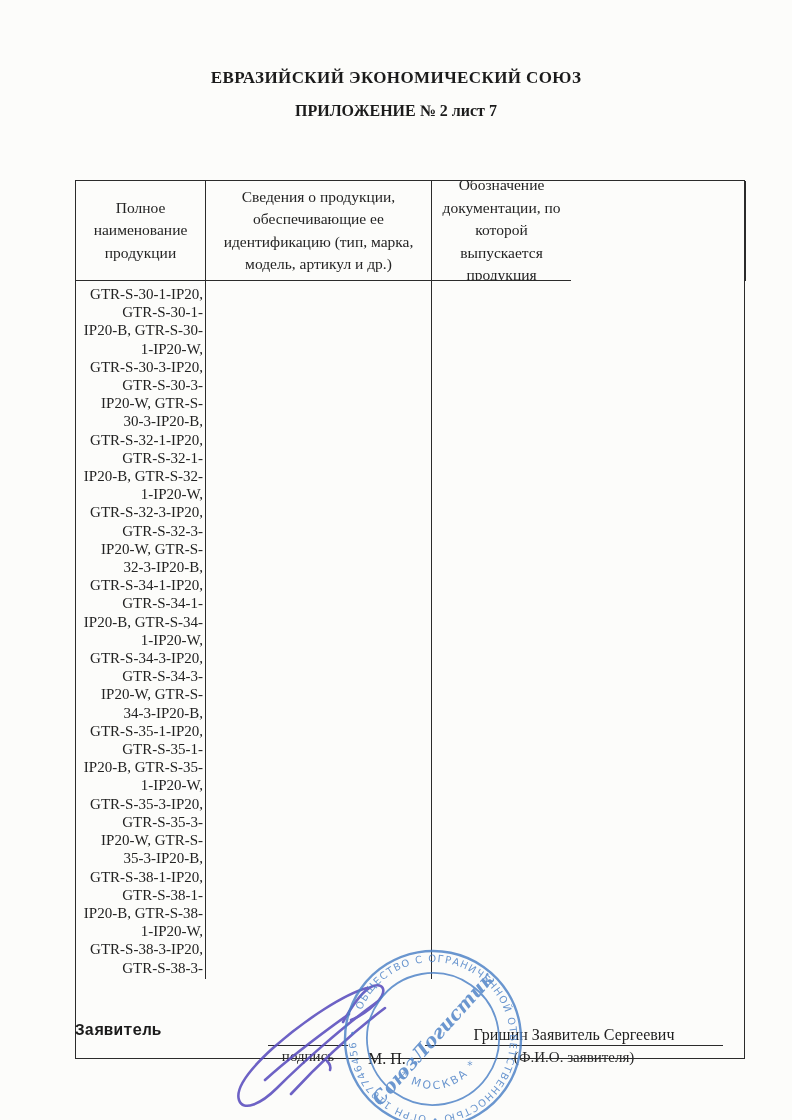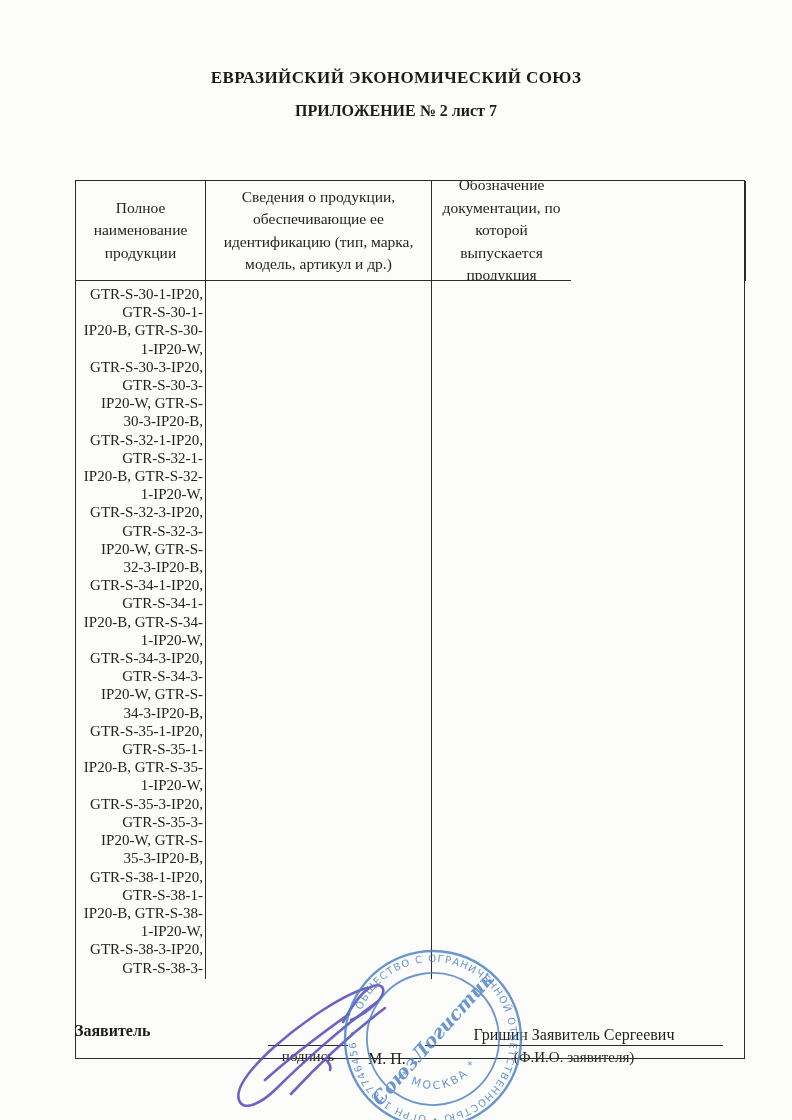--- a/index.html
+++ b/index.html
@@ -39,21 +39,21 @@
     display:flex;align-items:center;justify-content:center;text-align:center;
     font-size:15.5px;line-height:22.5px;padding:4px 6px;color:#242424;
   }
   .codes{
     font-size:15px;line-height:18.2px;padding:4px 2px 0 7px;
     white-space:pre-line;color:#222;
   }
 
   .footer-label{
     position:absolute;left:75px;top:1022px;
-    font-weight:bold;font-size:16px;color:#1b1b1b;
+    font-weight:bold;font-size:16px;color:#1b1b1b;font-family:Liberation Mono, monospace;
   }
   .sig-line{position:absolute;border-bottom:1.3px solid #2b2b2b;height:0;}
   .line-sign{left:268px;top:1045px;width:80px;}
   .line-name{left:425px;top:1045px;width:298px;}
   .caption{
     position:absolute;text-align:center;font-size:15px;color:#2a2a2a;
   }
   .cap-sign{left:260px;top:1048px;width:96px;}
   .cap-name{left:425px;top:1049px;width:298px;}
   .mp{

